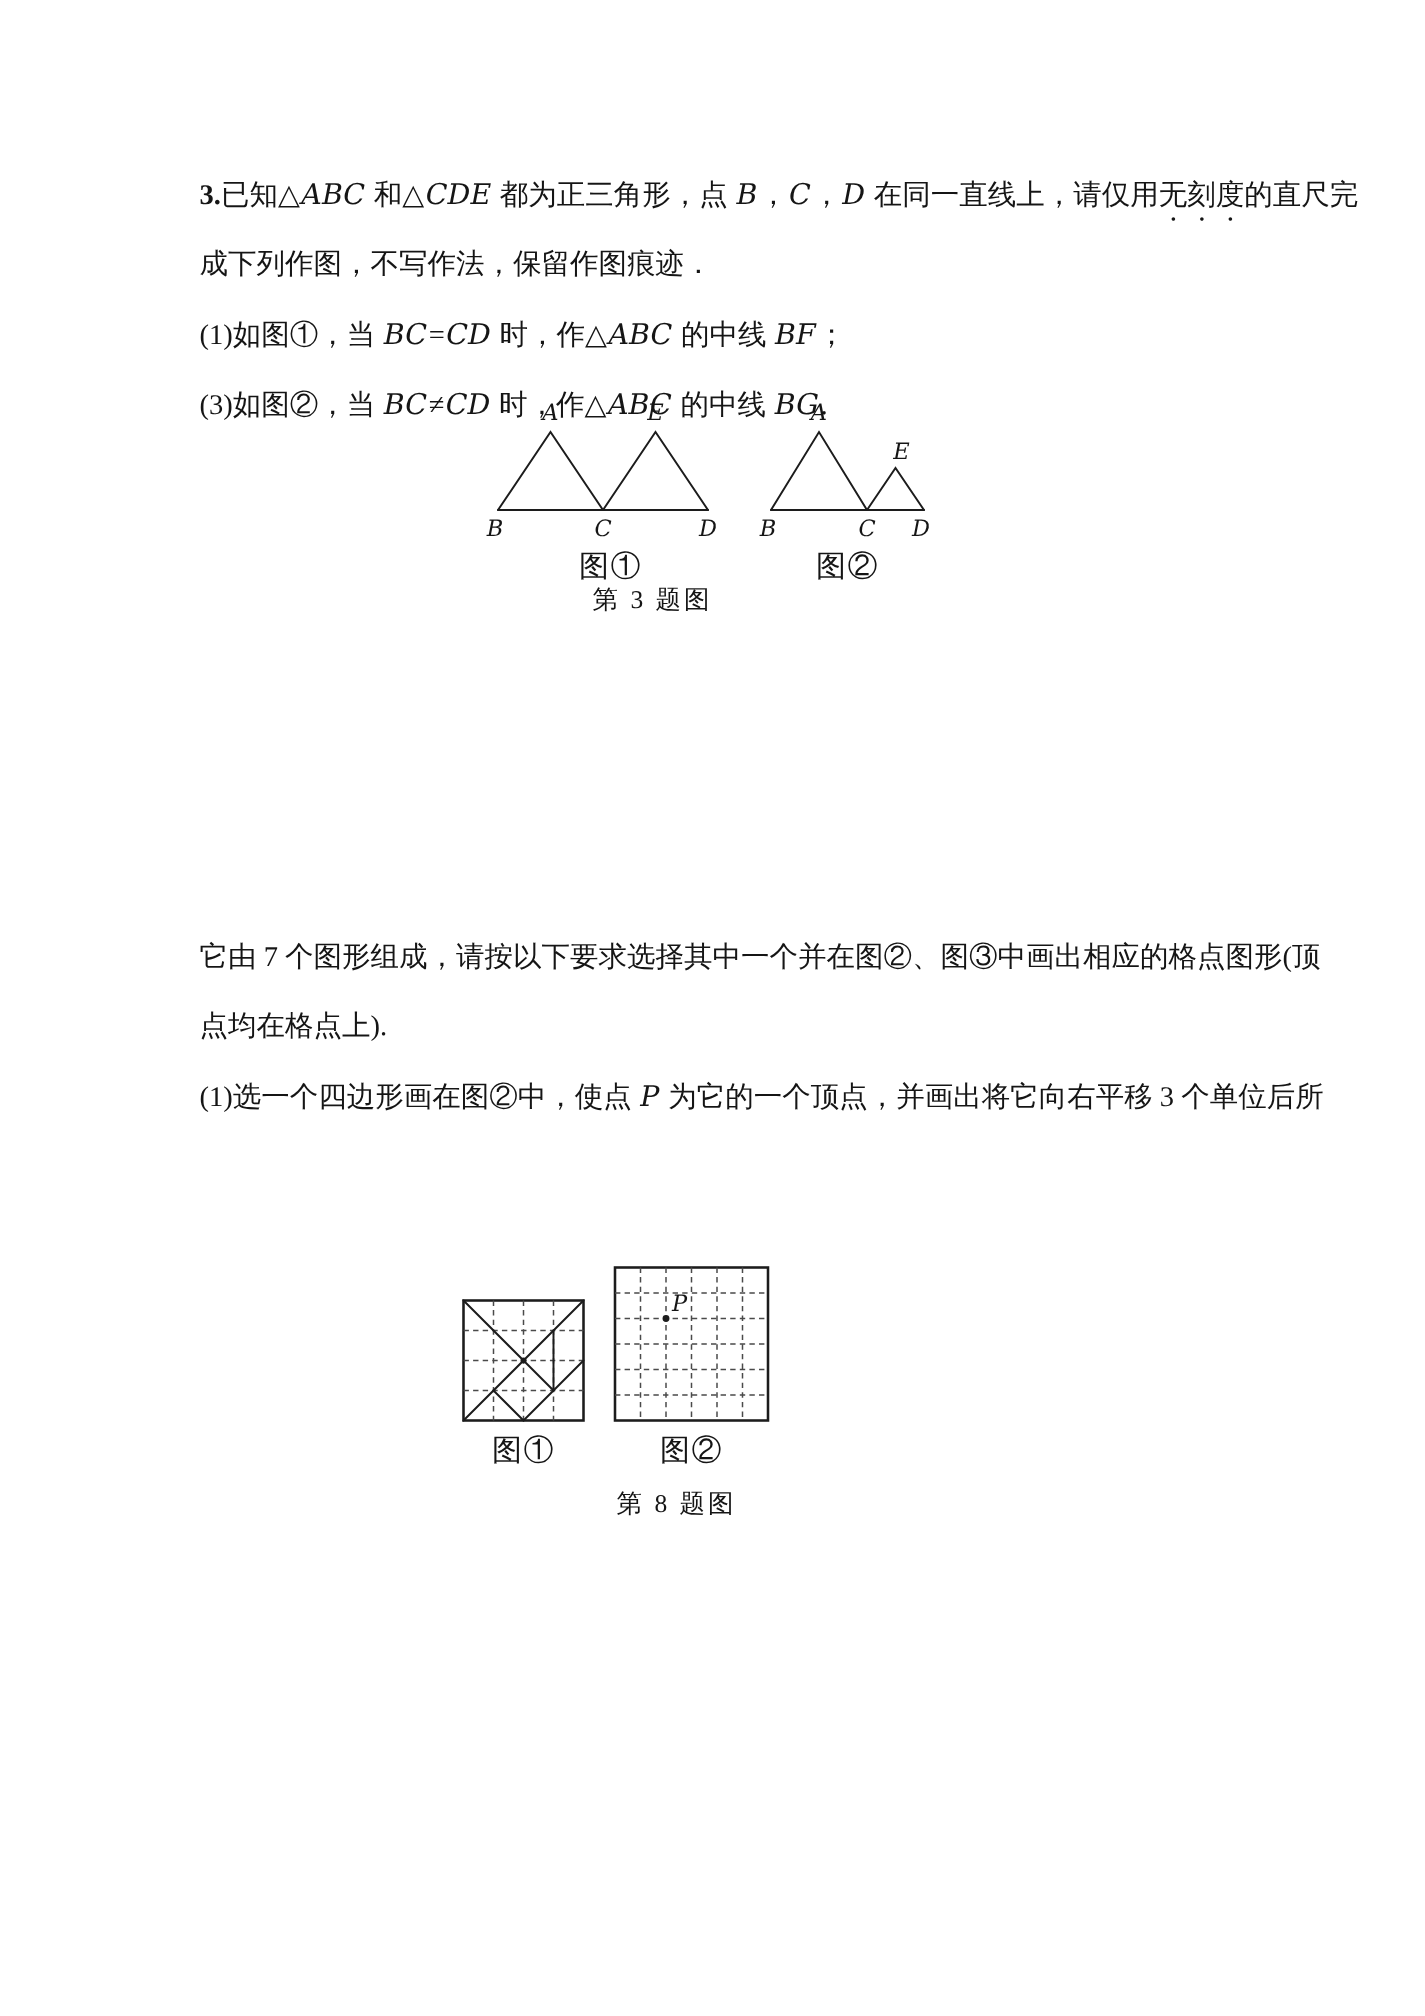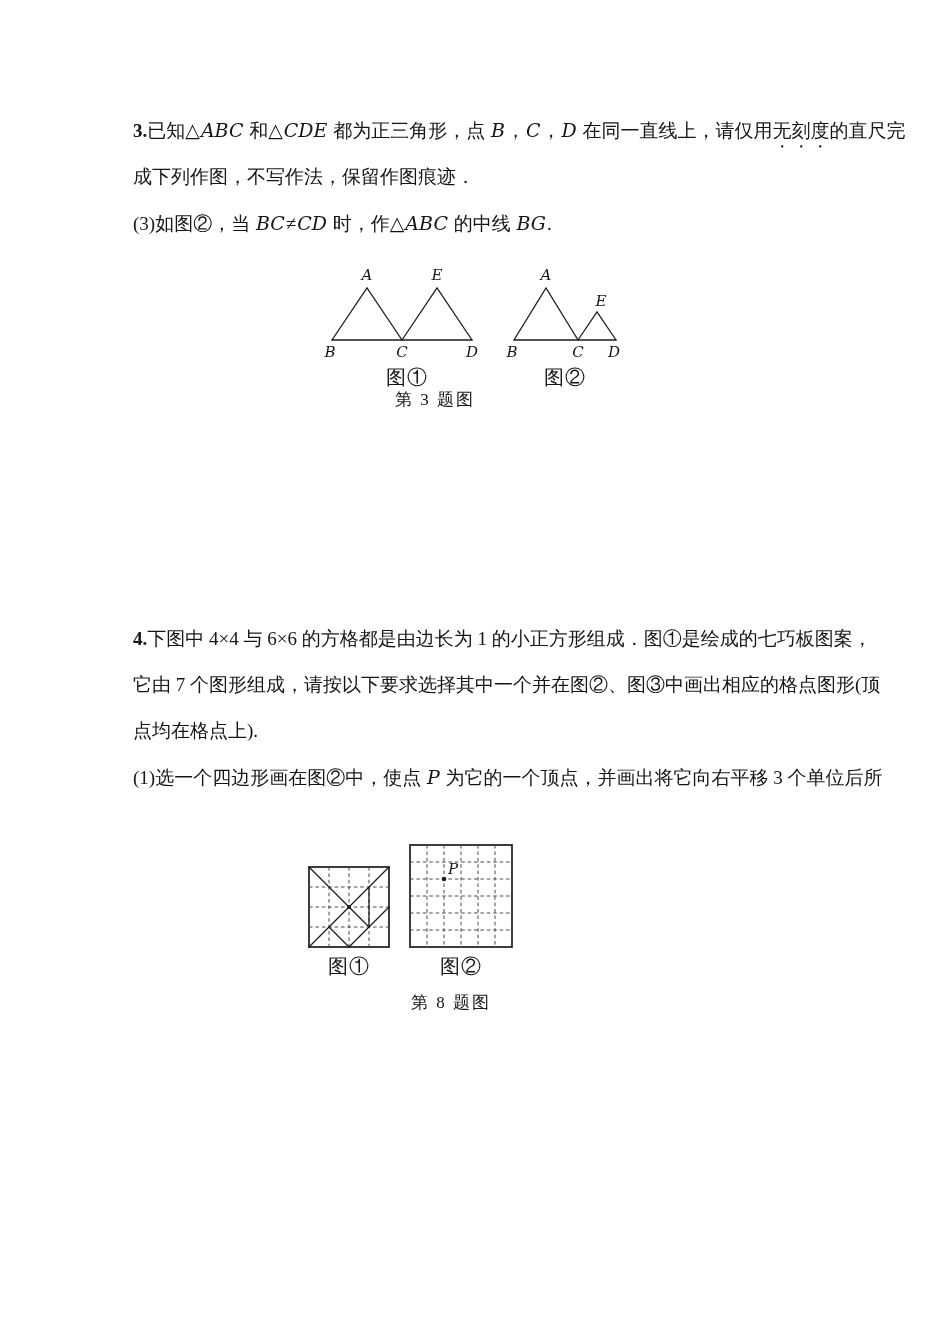--- a/index.html
+++ b/index.html
@@ -26,20 +26,21 @@
   .dashline{stroke:#4a4a4a;stroke-width:1;fill:none;stroke-dasharray:3.6 2.8;}
   .borderrect{stroke:#1c1c1c;stroke-width:1.7;fill:none;}
   .vertexlabel{font-family:"DejaVu Serif","Liberation Serif",serif;font-style:italic;font-size:15px;fill:#151515;}
 </style>
 </head>
 <body>
 
 <div class="textblock" style="left:133px;top:107px;">
   <div><span class="run-bold">3.</span><span class="run-plain">已知△</span><span class="run-italic">ABC</span><span class="run-plain"> 和△</span><span class="run-italic">CDE</span><span class="run-plain"> 都为正三角形，点 </span><span class="run-italic">B</span><span class="run-plain">，</span><span class="run-italic">C</span><span class="run-plain">，</span><span class="run-italic">D</span><span class="run-plain"> 在同一直线上，请仅用</span><span class="run-emph">无刻度</span><span class="run-plain">的直尺完</span></div>
   <div><span class="run-plain">成下列作图，不写作法，保留作图痕迹．</span></div>
+  <div><span class="run-plain">(1)如图①，当 </span><span class="run-italic">BC</span><span class="run-plain">=</span><span class="run-italic">CD</span><span class="run-plain"> 时，作△</span><span class="run-italic">ABC</span><span class="run-plain"> 的中线 </span><span class="run-italic">BF</span><span class="run-plain">；</span></div>
   <div><span class="run-plain">(3)如图②，当 </span><span class="run-italic">BC</span><span class="run-plain">≠</span><span class="run-italic">CD</span><span class="run-plain"> 时，作△</span><span class="run-italic">ABC</span><span class="run-plain"> 的中线 </span><span class="run-italic">BG</span><span class="run-plain">.</span></div>
 </div>
 
 <div class="figrow" style="left:322px;top:266px;gap:14px;">
   <div class="figblock">
     <svg width="170" height="94" viewBox="0 0 170 94">
       <line class="solidline" x1="10" y1="74" x2="150" y2="74"></line>
       <polyline class="solidline" points="10,74 45,22 80,74"></polyline>
       <polyline class="solidline" points="80,74 115,22 150,74"></polyline>
       <text class="vertexlabel" x="45" y="14" text-anchor="middle">A</text>
@@ -60,21 +61,20 @@
       <text class="vertexlabel" x="6" y="91" text-anchor="middle">B</text>
       <text class="vertexlabel" x="72" y="91" text-anchor="middle">C</text>
       <text class="vertexlabel" x="108" y="91" text-anchor="middle">D</text>
     </svg>
     <div class="figcaption">图②</div>
   </div>
 </div>
 <div class="bigcaption" style="left:395px;top:388px;">第 3 题图</div>
 
 <div class="textblock" style="left:133px;top:616px;">
-  <div><span class="run-bold">4.</span><span class="run-plain">下图中 4×4 与 6×6 的方格都是由边长为 1 的小正方形组成．图①是绘成的七巧板图案，</span></div>
   <div><span class="run-plain">它由 7 个图形组成，请按以下要求选择其中一个并在图②、图③中画出相应的格点图形(顶</span></div>
   <div><span class="run-plain">点均在格点上).</span></div>
   <div><span class="run-plain">(1)选一个四边形画在图②中，使点 </span><span class="run-italic">P</span><span class="run-plain"> 为它的一个顶点，并画出将它向右平移 3 个单位后所</span></div>
 </div>
 
 <div class="figrow" style="left:307px;top:843px;gap:17px;">
 
   <div class="figblock">
     <svg width="84" height="84" viewBox="0 0 84 84">
       <rect class="borderrect" x="2" y="2" width="80" height="80"></rect>

